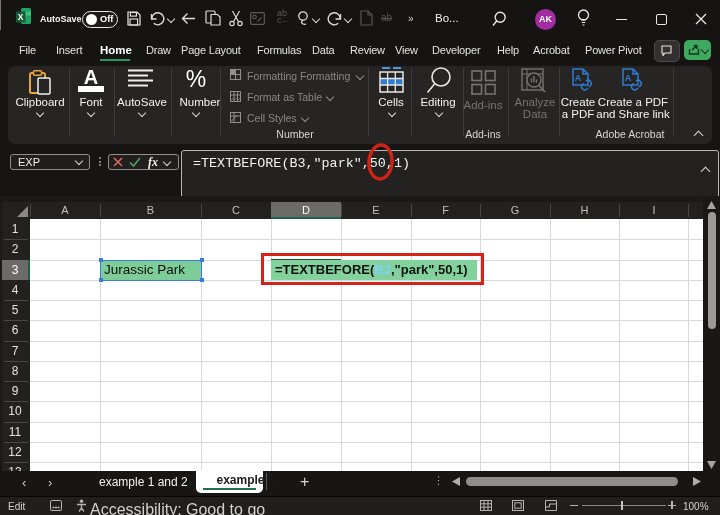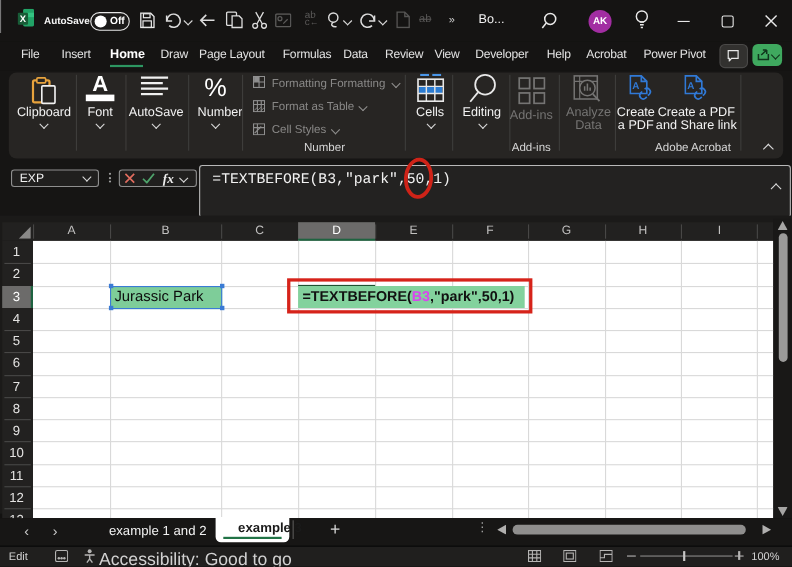--- a/index.html
+++ b/index.html
@@ -355,21 +355,21 @@
 
 <div class="abs" style="left:100px;top:259.5px;width:102px;height:21px;background:#7ecd99;border:1.5px solid #3a7bd5;box-sizing:border-box;"></div>
 <div class="abs" style="left:104px;top:262px;color:#0d0d0d;font-size:13.5px;">Jurassic Park</div>
 <div class="abs" style="left:98.5px;top:258px;width:4px;height:4px;background:#3a7bd5;"></div>
 <div class="abs" style="left:199.5px;top:258px;width:4px;height:4px;background:#3a7bd5;"></div>
 <div class="abs" style="left:98.5px;top:277.5px;width:4px;height:4px;background:#3a7bd5;"></div>
 <div class="abs" style="left:199.5px;top:277.5px;width:4px;height:4px;background:#3a7bd5;"></div>
 
 <div class="abs" style="left:271px;top:259.5px;width:206px;height:20.5px;background:#83d29d;"></div>
 <div class="abs" style="left:271px;top:258.7px;width:70px;height:1.6px;background:#1f5131;"></div>
-<div class="abs" style="left:275px;top:262px;color:#111;font-size:13px;font-weight:bold;white-space:nowrap;">=TEXTBEFORE(<span style="color:#d946ef;">B3</span>,"park",50,1)</div>
+<div class="abs" style="left:275px;top:262px;color:#111;font-size:13px;font-weight:bold;white-space:nowrap;">=TEXTBEFORE(<span style="color:#7dd3fc;">B3</span>,"park",50,1)</div>
 
 <div class="abs" style="left:261px;top:252.5px;width:223px;height:32.5px;border:3.2px solid #d6231a;box-sizing:border-box;"></div>
 
 <div class="abs" style="left:703px;top:199px;width:17px;height:271.5px;background:#191817;"></div>
 <svg class="abs" style="left:707px;top:201px;" width="9" height="8" viewBox="0 0 9 8">
     <path d="M4.5 0 L9 8 L0 8 z" fill="#a6a5a4"></path>
   </svg>
 <div class="abs" style="left:707.5px;top:212px;width:8px;height:117px;background:#9b9a99;border-radius:4px;"></div>
 <svg class="abs" style="left:707px;top:460.5px;" width="9" height="8" viewBox="0 0 9 8">
     <path d="M0 0 L9 0 L4.5 8 z" fill="#a6a5a4"></path>

